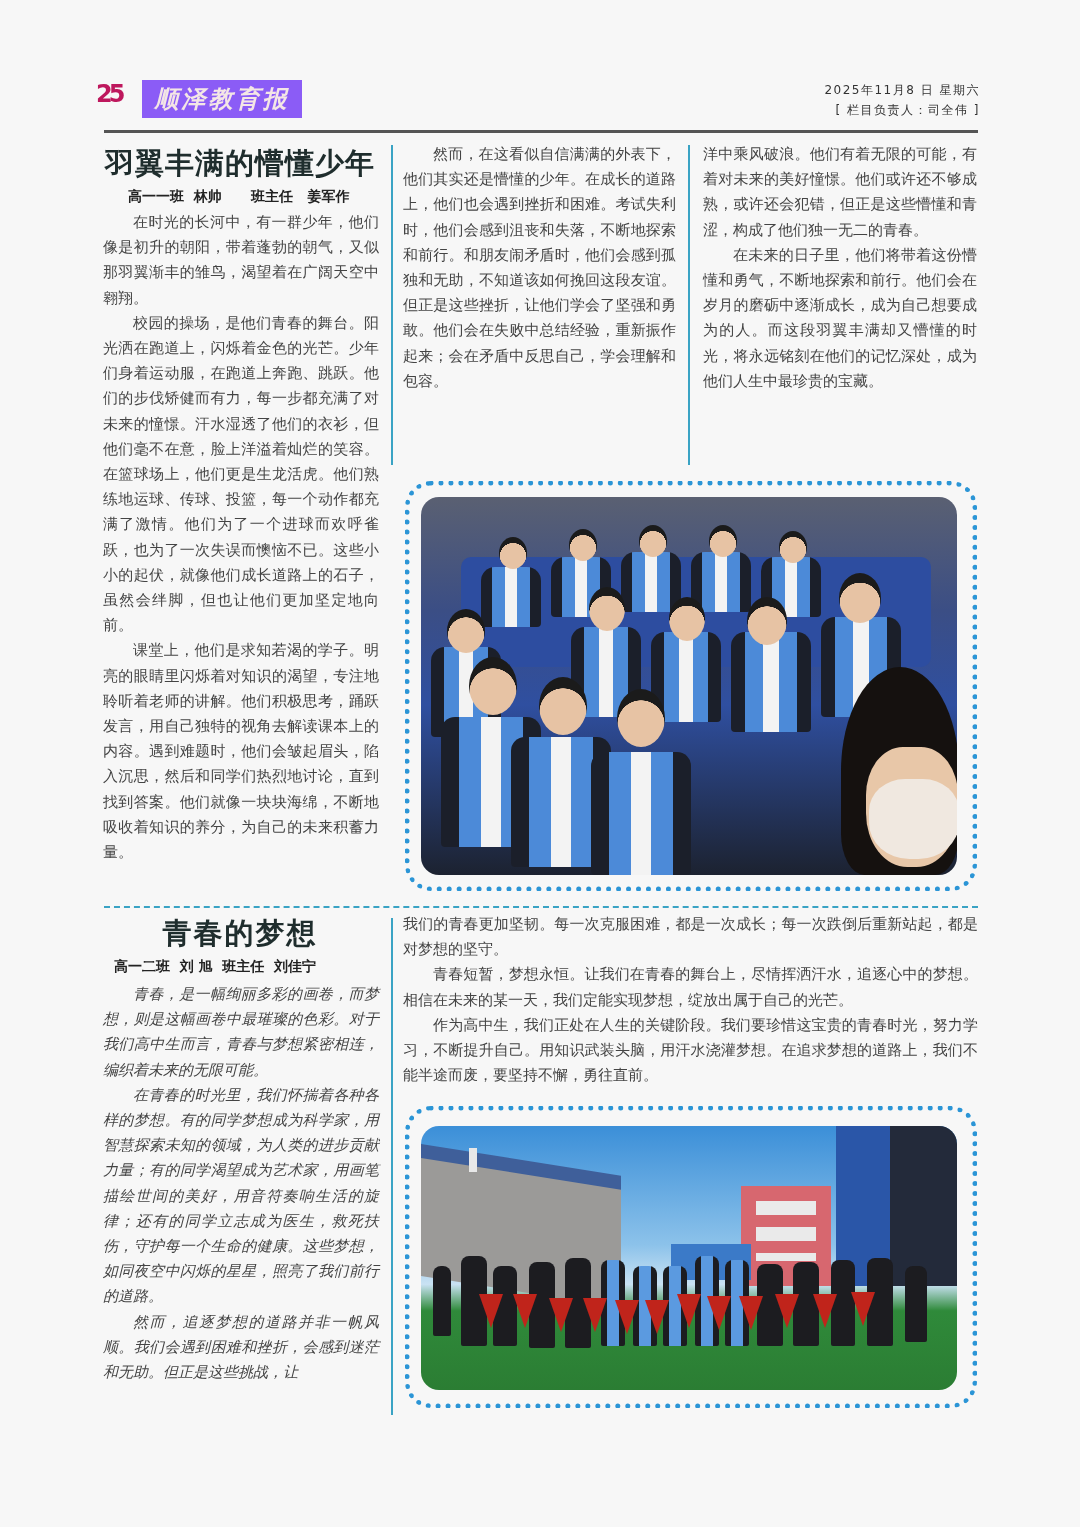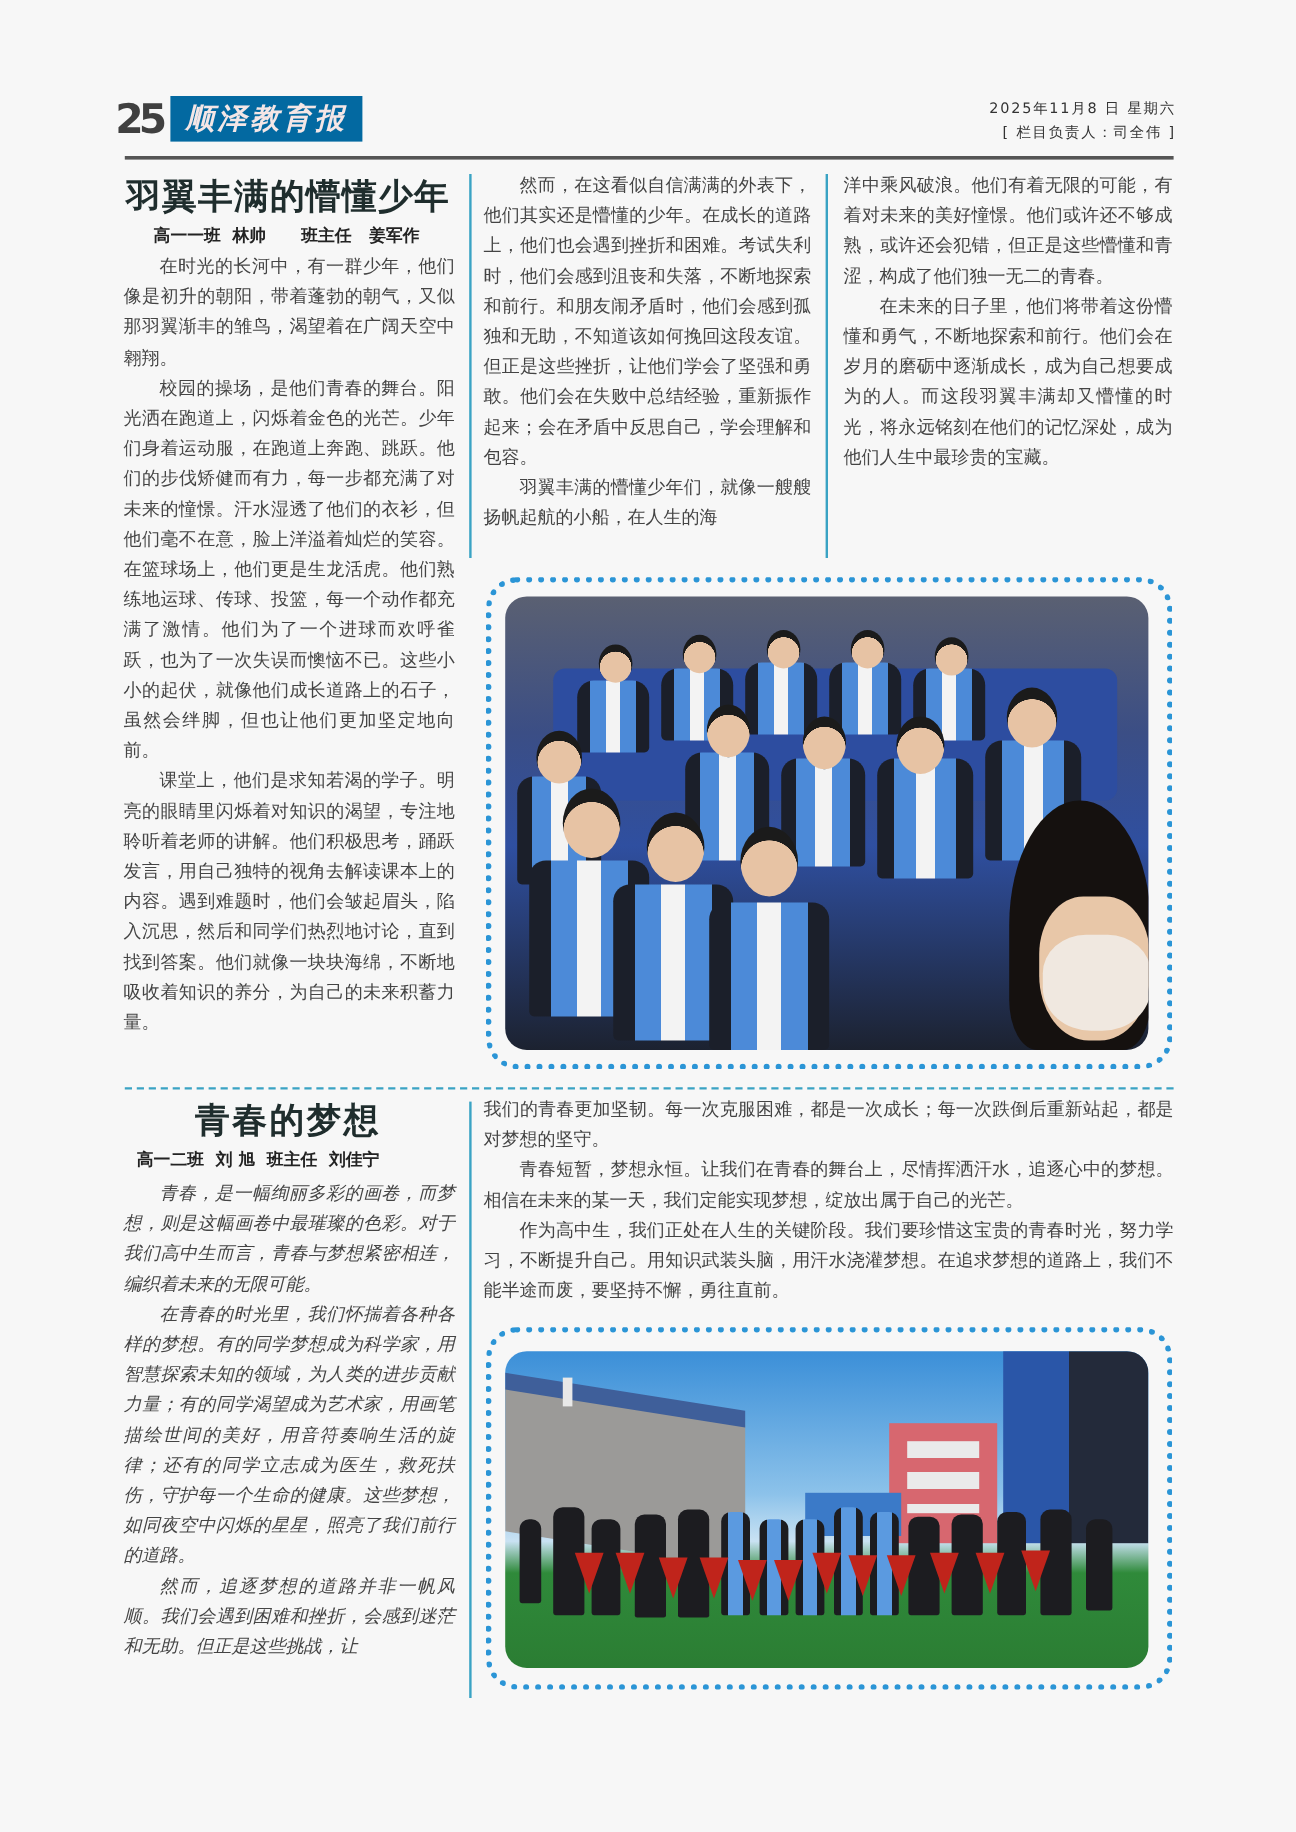--- a/index.html
+++ b/index.html
@@ -1,21 +1,21 @@
 <!DOCTYPE html>
 <html><head>
 <meta charset="utf-8">
 <style>
   * { box-sizing: border-box; margin: 0; padding: 0; }
   html, body { width: 1080px; height: 1527px; background: #f7f7f7; }
   body { position: relative; font-family: "DejaVu Serif", "Liberation Serif", serif; color: #3a3a3a; overflow: hidden; }
 
   .header { position: absolute; left: 96px; top: 78px; width: 884px; height: 50px; }
-  .page-num { position: absolute; left: 0; top: 2px; font-family: "DejaVu Sans", sans-serif; font-weight: bold; font-size: 34px; letter-spacing: -4px; color: #404040; }
-  .masthead { position: absolute; left: 46px; top: 2px; width: 160px; height: 38px; background: #0369a1; color: #f4e6e6; font-family: "DejaVu Serif", serif; font-weight: bold; font-style: italic; font-size: 24px; letter-spacing: 3px; text-align: center; line-height: 38px; }
+  .page-num { position: absolute; left: 0; top: 2px; font-family: "DejaVu Sans", sans-serif; font-weight: bold; font-size: 24px; letter-spacing: -4px; color: #be185d; }
+  .masthead { position: absolute; left: 46px; top: 2px; width: 160px; height: 38px; background: #8b5cf6; color: #f4e6e6; font-family: "DejaVu Serif", serif; font-weight: bold; font-style: italic; font-size: 24px; letter-spacing: 3px; text-align: center; line-height: 38px; }
   .section-title { position: absolute; left: 224px; top: 4px; font-family: "DejaVu Sans", sans-serif; font-weight: bold; font-size: 26px; letter-spacing: 4px; color: #2b2b2b; }
   .date { position: absolute; right: 0; top: 4px; font-family: "DejaVu Sans", sans-serif; font-size: 12px; letter-spacing: 1.5px; color: #333; text-align: right; }
   .editor { position: absolute; right: 0; top: 24px; font-family: "DejaVu Sans", sans-serif; font-size: 12px; letter-spacing: 1.5px; color: #333; text-align: right; }
   .header-rule { position: absolute; left: 104px; top: 130px; width: 874px; height: 3px; background: #555; }
 
   .col { position: absolute; font-size: 15px; line-height: 25.2px; color: #444; text-align: justify; }
   .col p { text-indent: 2em; }
   .col p.cont { text-indent: 0; }
 
   .article-title { position: absolute; font-family: "DejaVu Sans", sans-serif; font-weight: bold; color: #1f2d2d; text-align: center; }
@@ -58,21 +58,20 @@
 <div class="col" style="left:103px; top:210px; width:276px;">
   <p>在时光的长河中，有一群少年，他们像是初升的朝阳，带着蓬勃的朝气，又似那羽翼渐丰的雏鸟，渴望着在广阔天空中翱翔。</p>
   <p>校园的操场，是他们青春的舞台。阳光洒在跑道上，闪烁着金色的光芒。少年们身着运动服，在跑道上奔跑、跳跃。他们的步伐矫健而有力，每一步都充满了对未来的憧憬。汗水湿透了他们的衣衫，但他们毫不在意，脸上洋溢着灿烂的笑容。在篮球场上，他们更是生龙活虎。他们熟练地运球、传球、投篮，每一个动作都充满了激情。他们为了一个进球而欢呼雀跃，也为了一次失误而懊恼不已。这些小小的起伏，就像他们成长道路上的石子，虽然会绊脚，但也让他们更加坚定地向前。</p>
   <p>课堂上，他们是求知若渴的学子。明亮的眼睛里闪烁着对知识的渴望，专注地聆听着老师的讲解。他们积极思考，踊跃发言，用自己独特的视角去解读课本上的内容。遇到难题时，他们会皱起眉头，陷入沉思，然后和同学们热烈地讨论，直到找到答案。他们就像一块块海绵，不断地吸收着知识的养分，为自己的未来积蓄力量。</p>
 </div>
 
 <div class="vrule" style="left:391px; top:145px; height:320px;"></div>
 
 <div class="col" style="left:403px; top:142px; width:273px;">
   <p>然而，在这看似自信满满的外表下，他们其实还是懵懂的少年。在成长的道路上，他们也会遇到挫折和困难。考试失利时，他们会感到沮丧和失落，不断地探索和前行。和朋友闹矛盾时，他们会感到孤独和无助，不知道该如何挽回这段友谊。但正是这些挫折，让他们学会了坚强和勇敢。他们会在失败中总结经验，重新振作起来；会在矛盾中反思自己，学会理解和包容。</p>
-  <p>羽翼丰满的懵懂少年们，就像一艘艘扬帆起航的小船，在人生的海</p>
 </div>
 
 <div class="vrule" style="left:688px; top:145px; height:320px;"></div>
 
 <div class="col" style="left:703px; top:142px; width:274px;">
   <p class="cont">洋中乘风破浪。他们有着无限的可能，有着对未来的美好憧憬。他们或许还不够成熟，或许还会犯错，但正是这些懵懂和青涩，构成了他们独一无二的青春。</p>
   <p>在未来的日子里，他们将带着这份懵懂和勇气，不断地探索和前行。他们会在岁月的磨砺中逐渐成长，成为自己想要成为的人。而这段羽翼丰满却又懵懂的时光，将永远铭刻在他们的记忆深处，成为他们人生中最珍贵的宝藏。</p>
 </div>
 
 <div class="photo-frame" style="left:405px; top:481px; width:572px; height:410px;"></div>

